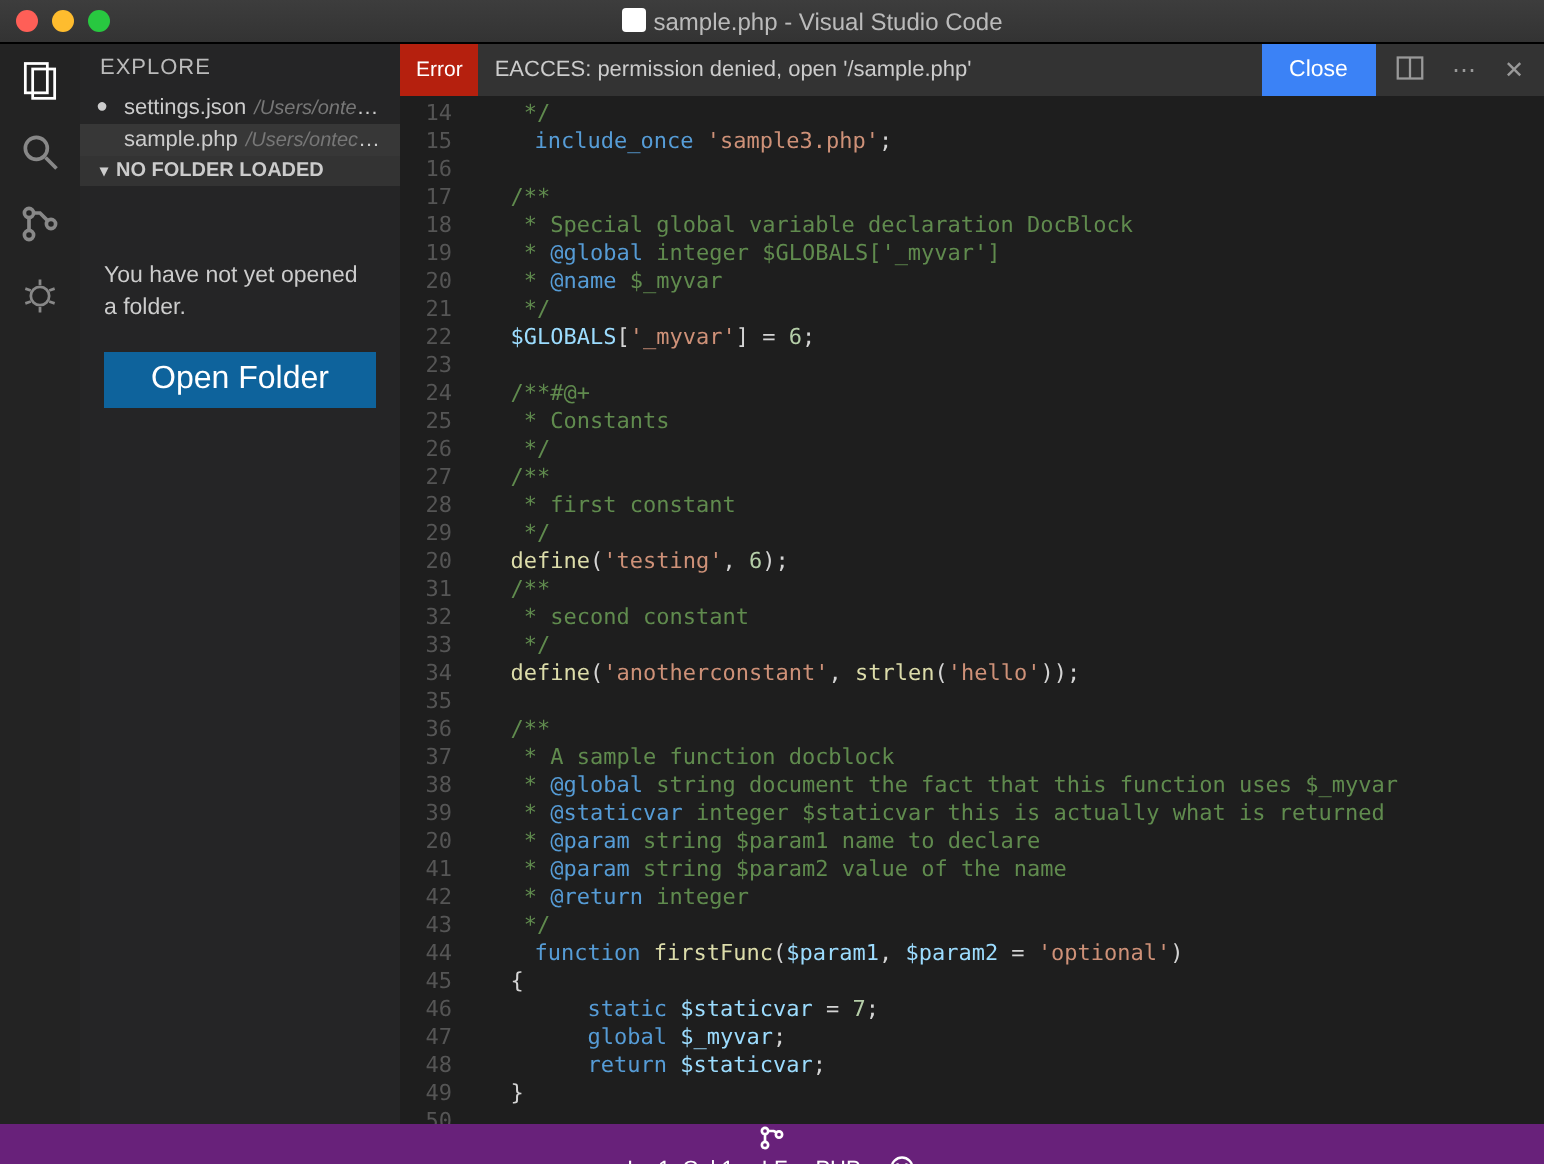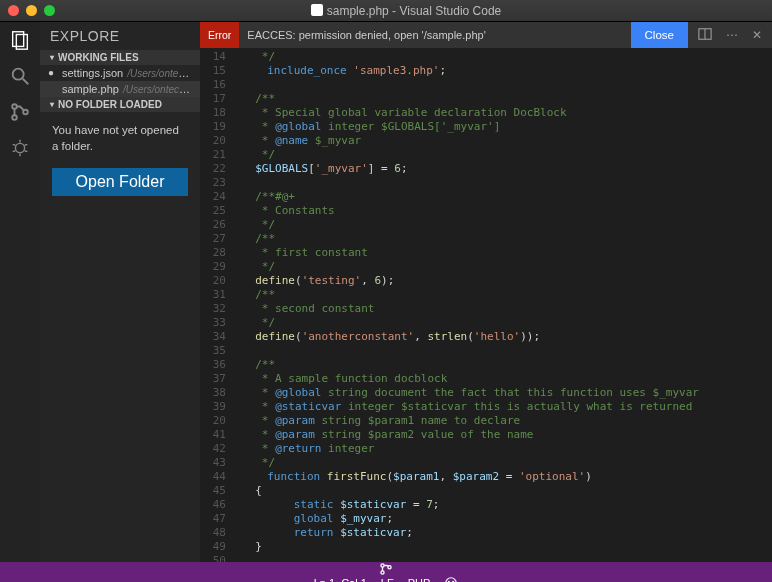--- a/index.html
+++ b/index.html
@@ -16,28 +16,28 @@
   .title .ficon { display: inline-block; width: 12px; height: 12px; background: #fff; border-radius: 2px; margin-right: 4px; vertical-align: -1px; }
   
   
   .main { flex: 1; display: flex; min-height: 0; }
   .activity { width: 40px; background: #232323; display: flex; flex-direction: column; align-items: center; padding-top: 6px; gap: 12px; }
   .activity .aicon { width: 24px; height: 24px; color: #888; display:flex; align-items:center; justify-content:center; cursor:pointer; }
   .activity .aicon.active { color: #fff; }
   .activity svg { width: 22px; height: 22px; }
   
   .sidebar { width: 160px; background: #252526; display: flex; flex-direction: column; font-size: 11px; }
-  .sidebar .header { padding: 6px 10px; color: #bbb; font-size: 14px; letter-spacing: 0.5px; }
+  .sidebar .header { padding: 6px 10px; color: #bbb; font-size: 11px; letter-spacing: 0.5px; }
   .sidebar .section { background: #333; padding: 2px 10px; color: #ccc; font-size: 10px; font-weight: bold; display:flex; align-items:center; gap:4px; }
   .sidebar .section::before { content:"▾"; font-size: 8px; color:#ccc; }
   .fileitem { padding: 2px 8px 2px 22px; color: #ccc; font-size: 11px; white-space: nowrap; overflow: hidden; text-overflow: ellipsis; cursor:pointer; position:relative; }
   .fileitem.unsaved::before { content:"●"; position:absolute; left:8px; color:#ccc; font-size:10px; }
   .fileitem.active { background: #373737; }
   .fileitem .dim { color: #777; font-style: italic; margin-left: 4px; font-size: 10px; }
-  .sidemsg { padding: 10px 12px; color: #ccc; font-size: 11.5px; line-height: 1.4; }
+  .sidemsg { padding: 10px 12px; color: #ccc; font-size: 11.5px; line-height: 1.4; margin-top: 27px; }
   .openbtn { margin: 4px 12px; background: #0e639c; color: #fff; text-align: center; padding: 5px 0; font-size: 16px; cursor:pointer; }
   
   .editor { flex: 1; background: #1e1e1e; display:flex; flex-direction:column; min-width:0; }
   .notif { display:flex; align-items:center; background: #333; height: 26px; font-size: 11px; }
   .notif .err { background: #b5200e; color: #fff; padding: 0 8px; height:100%; display:flex; align-items:center; font-size:10.5px; }
   .notif .msg { color: #ccc; padding-left: 8px; flex:1; white-space:nowrap; overflow:hidden; }
   .notif .close { background: #3b82f6; color:#fff; padding: 0 14px; height:100%; display:flex; align-items:center; cursor:pointer; font-size:11.5px; }
   .tabright { display:flex; align-items:center; gap:14px; padding: 0 10px; color:#999; font-size:12px; }
   .tabright svg { width:14px; height:14px; }
   
@@ -108,23 +108,20 @@
           <line x1="20" y1="8" x2="17" y2="9"></line>
           <line x1="4" y1="16" x2="7" y2="15"></line>
           <line x1="20" y1="16" x2="17" y2="15"></line>
           <line x1="12" y1="18" x2="12" y2="21"></line>
         </svg>
     </div>
   </div>
 
   <div class="sidebar">
     <div class="header">EXPLORE</div>
-    <div class="section">
-        <span>WORKING FILES</span>
-      </div>
     <div class="fileitem unsaved">
       <span>settings.json</span><span class="dim">/Users/ontecnia/...</span>
     </div>
     <div class="fileitem active">
       <span>sample.php</span><span class="dim">/Users/ontecnia/...</span>
     </div>
     <div class="section">
         <span>NO FOLDER LOADED</span>
       </div>
     <div class="sidemsg">You have not yet opened a folder.</div>

